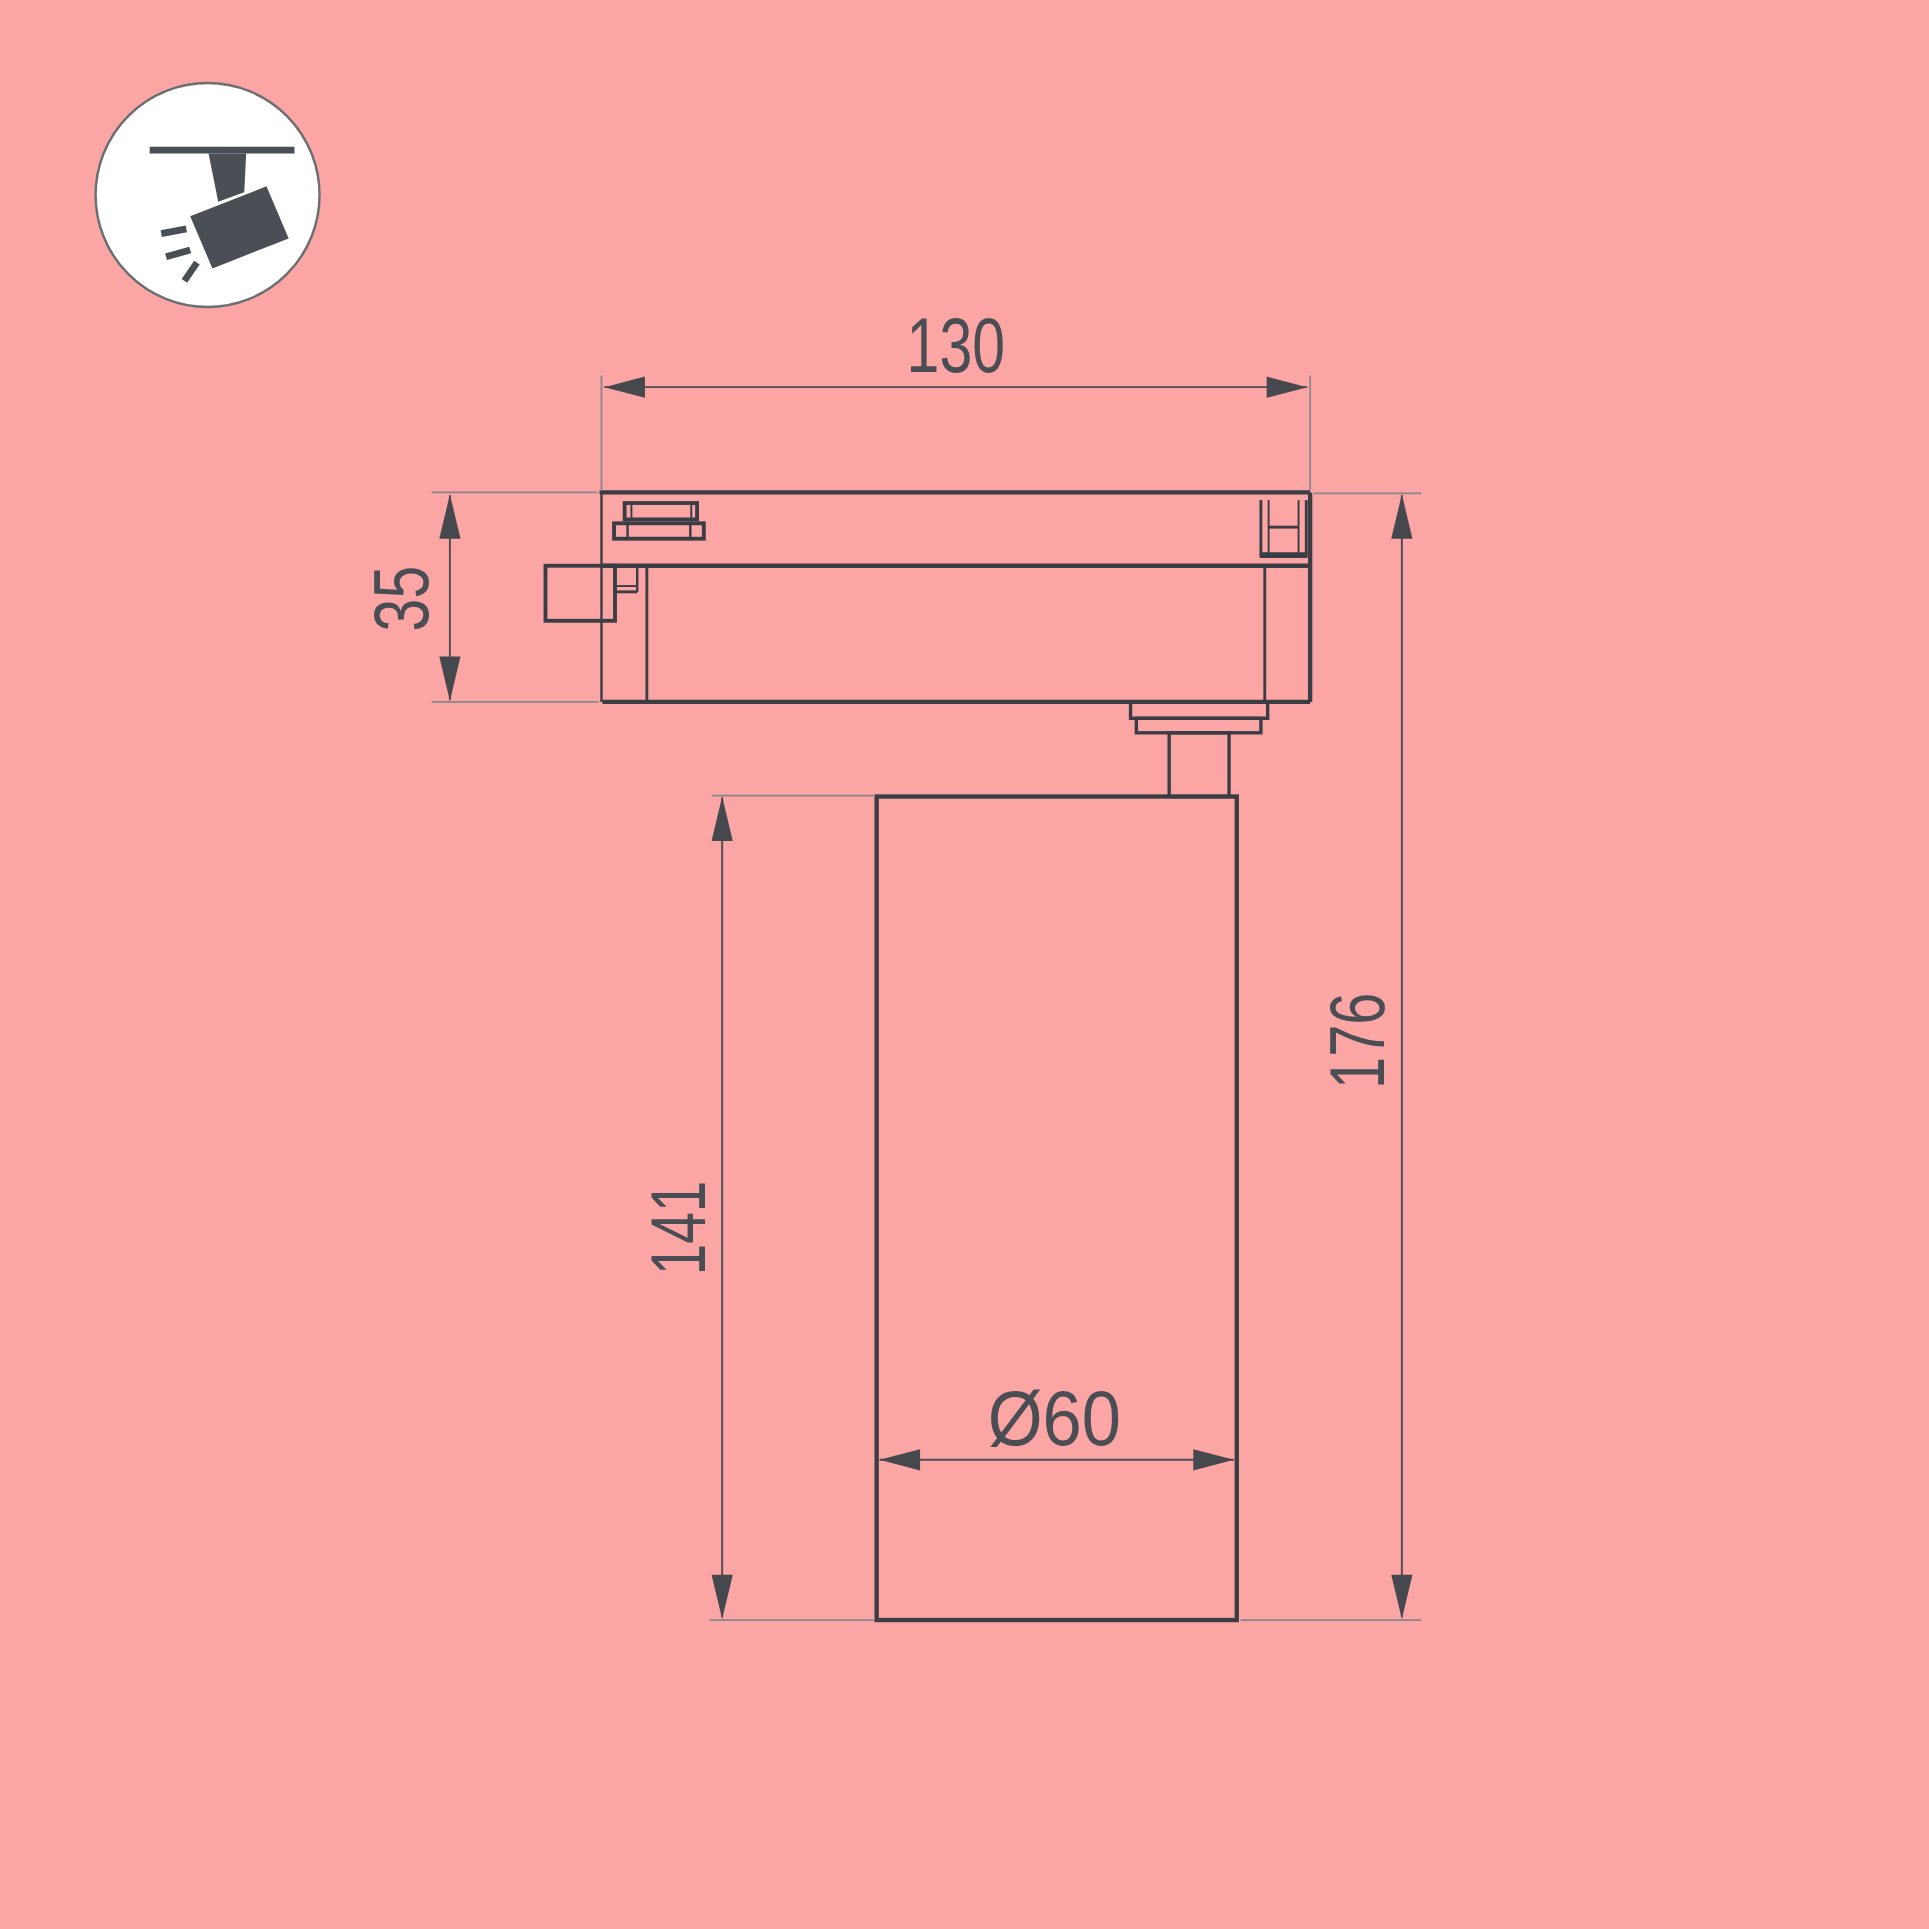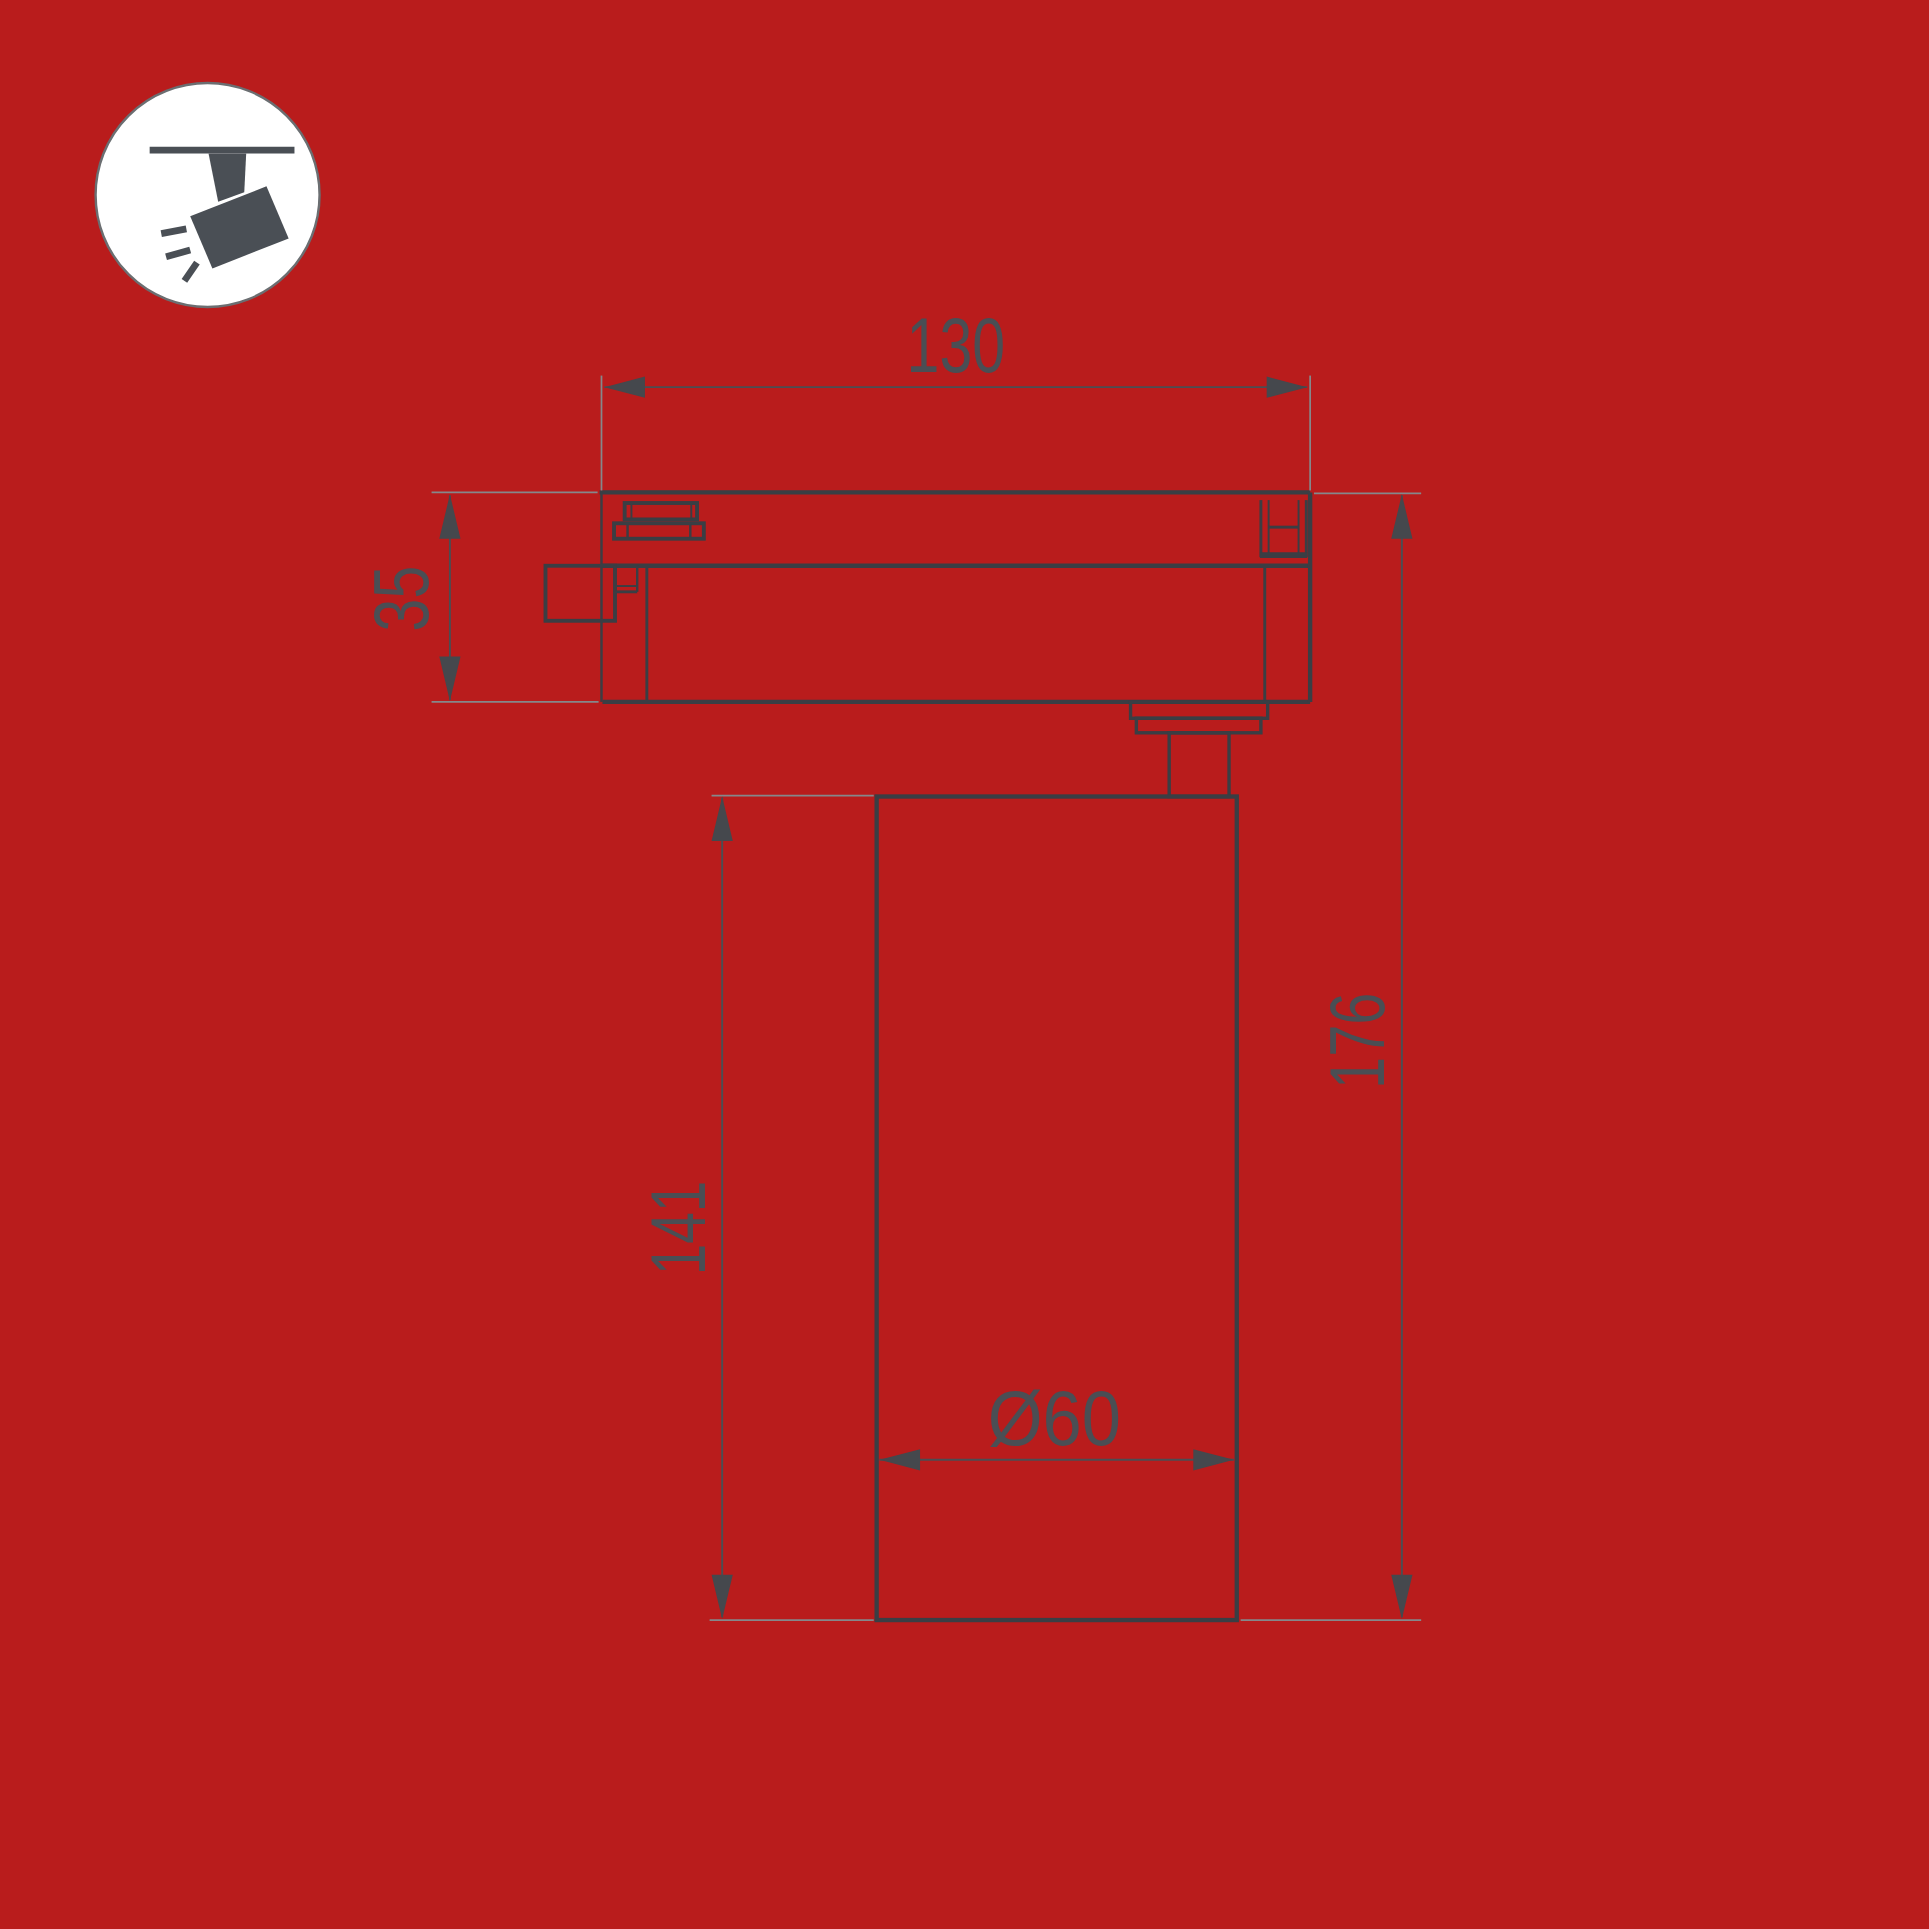--- a/index.html
+++ b/index.html
@@ -5,21 +5,21 @@
   html, body {
     margin: 0;
     padding: 0;
     background: #ffffff;
     font-family: "Liberation Sans", sans-serif;
   }
   .page {
     position: relative;
     width: 1929px;
     height: 1929px;
-    background: #b91c1c;
+    background: #fca5a5;
     overflow: hidden;
   }
   svg { display: block; }
   .dim-text {
     font-family: "Liberation Sans", sans-serif;
     font-size: 80px;
     fill: #4a4e54;
     letter-spacing: 0px;
   }
 </style>

